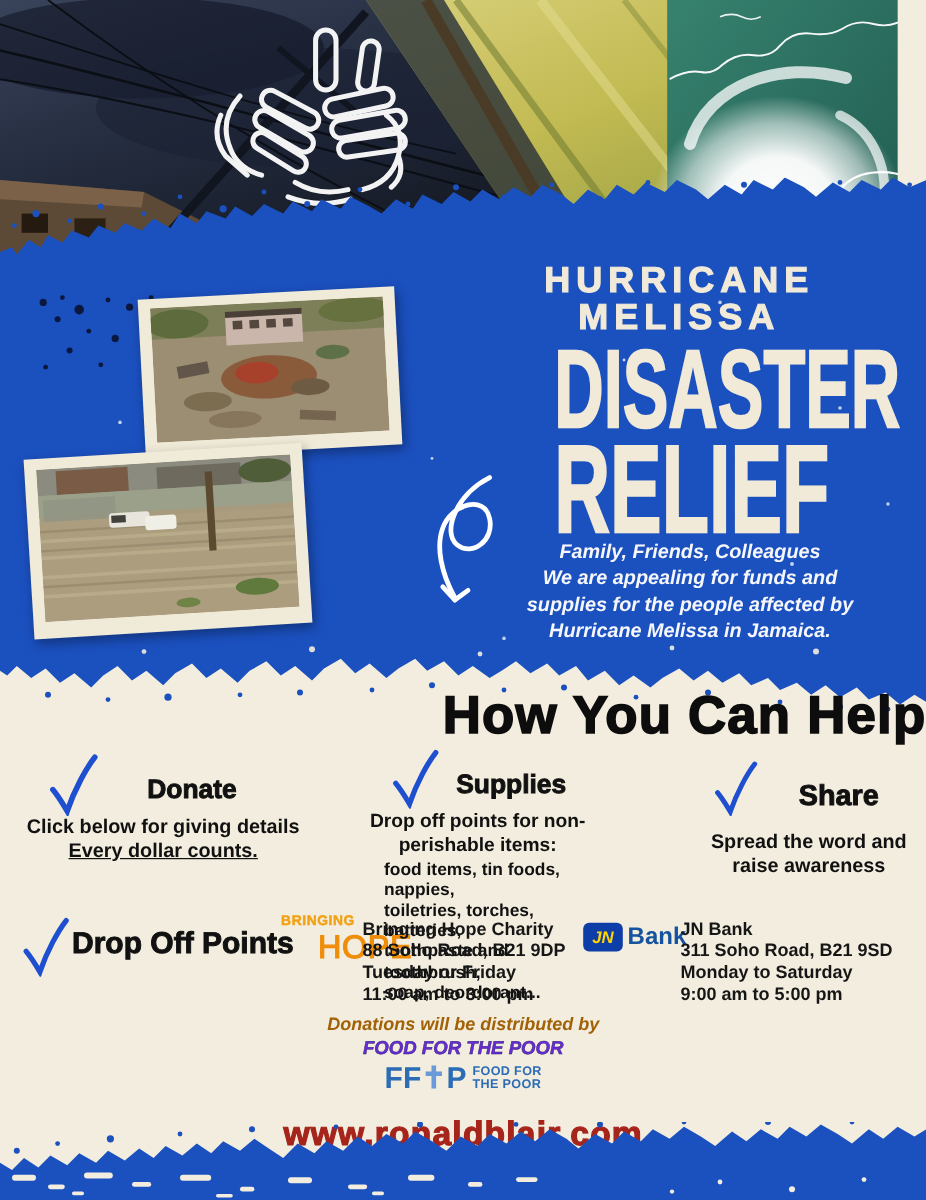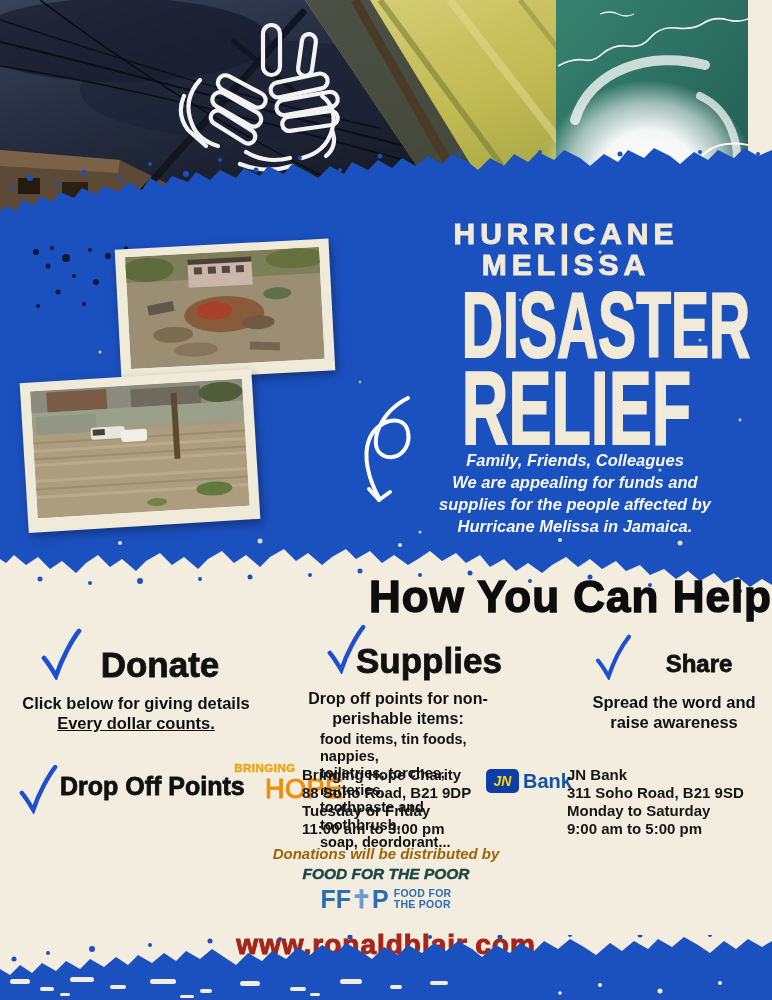--- a/index.html
+++ b/index.html
@@ -33,21 +33,21 @@
   .doodle { position:absolute; left:348px; top:392px; }
 
   .appeal { position:absolute; left:402px; top:450px; width:346px; text-align:center;
             color:#f6f7fb; font-size:16.5px; font-weight:700; font-style:italic; line-height:1.33; }
 
   
   .help-heading { position:absolute; left:72px; top:572px; width:700px; text-align:right;
                   font-size:44px; font-weight:700; color:#0d0d0d; -webkit-text-stroke:1.4px #0d0d0d; letter-spacing:1px; }
 
   .col { position:absolute; text-align:center; color:#111; }
-  .col-head { font-size:35px; font-weight:900; color:#111; -webkit-text-stroke:.8px #111; }
+  .col-head { font-size:22px; font-weight:900; color:#111; -webkit-text-stroke:.8px #111; }
   .col-body { font-size:16.5px; font-weight:700; line-height:1.22; margin-top:8px; }
   .u { text-decoration:underline; }
   .check { position:absolute; }
   .col-donate  { left:18px;  top:645px; width:236px; }
   .col-supplies{ left:300px; top:641px; width:196px; }
   .col-share   { left:578px; top:650px; width:192px; }
   .sup-list { font-size:14.5px; font-weight:700; text-align:left; margin:3px 0 0 20px; line-height:1.18; }
 
   
   .dropoff-head { position:absolute; left:60px; top:772px; font-size:25px; font-weight:900; color:#111; -webkit-text-stroke:.8px #111; }
@@ -58,21 +58,21 @@
   .bh-details { left:302px; top:766px; }
   .jn-logo { position:absolute; left:486px; top:769px; display:flex; align-items:center; }
   .jn-box { width:33px; height:24px; background:#0d3da6; border-radius:5px; color:#ffd400; font-size:14px;
             font-weight:900; font-style:italic; display:flex; align-items:center; justify-content:center; }
   .jn-bank-word { font-size:20px; font-weight:700; color:#15539f; margin-left:4px; }
   .jn-details { left:567px; top:766px; }
 
   
   .dist { position:absolute; left:36px; top:846px; width:700px; text-align:center; font-style:italic; line-height:1.1; }
   .dist-1 { font-size:15px; font-weight:700; color:#a16207; }
-  .dist-2 { font-size:15.5px; font-weight:900; color:#14532d; margin-top:2px; -webkit-text-stroke:.4px #28276f; }
+  .dist-2 { font-size:15.5px; font-weight:900; color:#6d28d9; margin-top:2px; -webkit-text-stroke:.4px #28276f; }
   .fftp { display:flex; justify-content:center; align-items:center; margin-top:4px; font-style:normal; }
   .fftp-big { font-size:25px; font-weight:900; color:#2c6cb5; letter-spacing:0; }
   .fftp-cross { font-size:25px; font-weight:700; color:#6a9bd8; margin:0 0px; line-height:1; }
   .fftp-small { margin-left:5px; text-align:left; font-size:10.5px; font-weight:900; color:#2c6cb5; line-height:1.05; letter-spacing:.3px; }
 
   .visit { position:absolute; left:36px; top:911px; width:700px; text-align:center;
            font-size:15.5px; font-weight:700; font-style:italic; color:#0e0e0e; }
   .url { position:absolute; left:36px; top:929px; width:700px; text-align:center;
          font-size:28px; font-weight:900; color:#a6241a; letter-spacing:1px; -webkit-text-stroke:1px #a6241a; cursor:pointer; }
 

